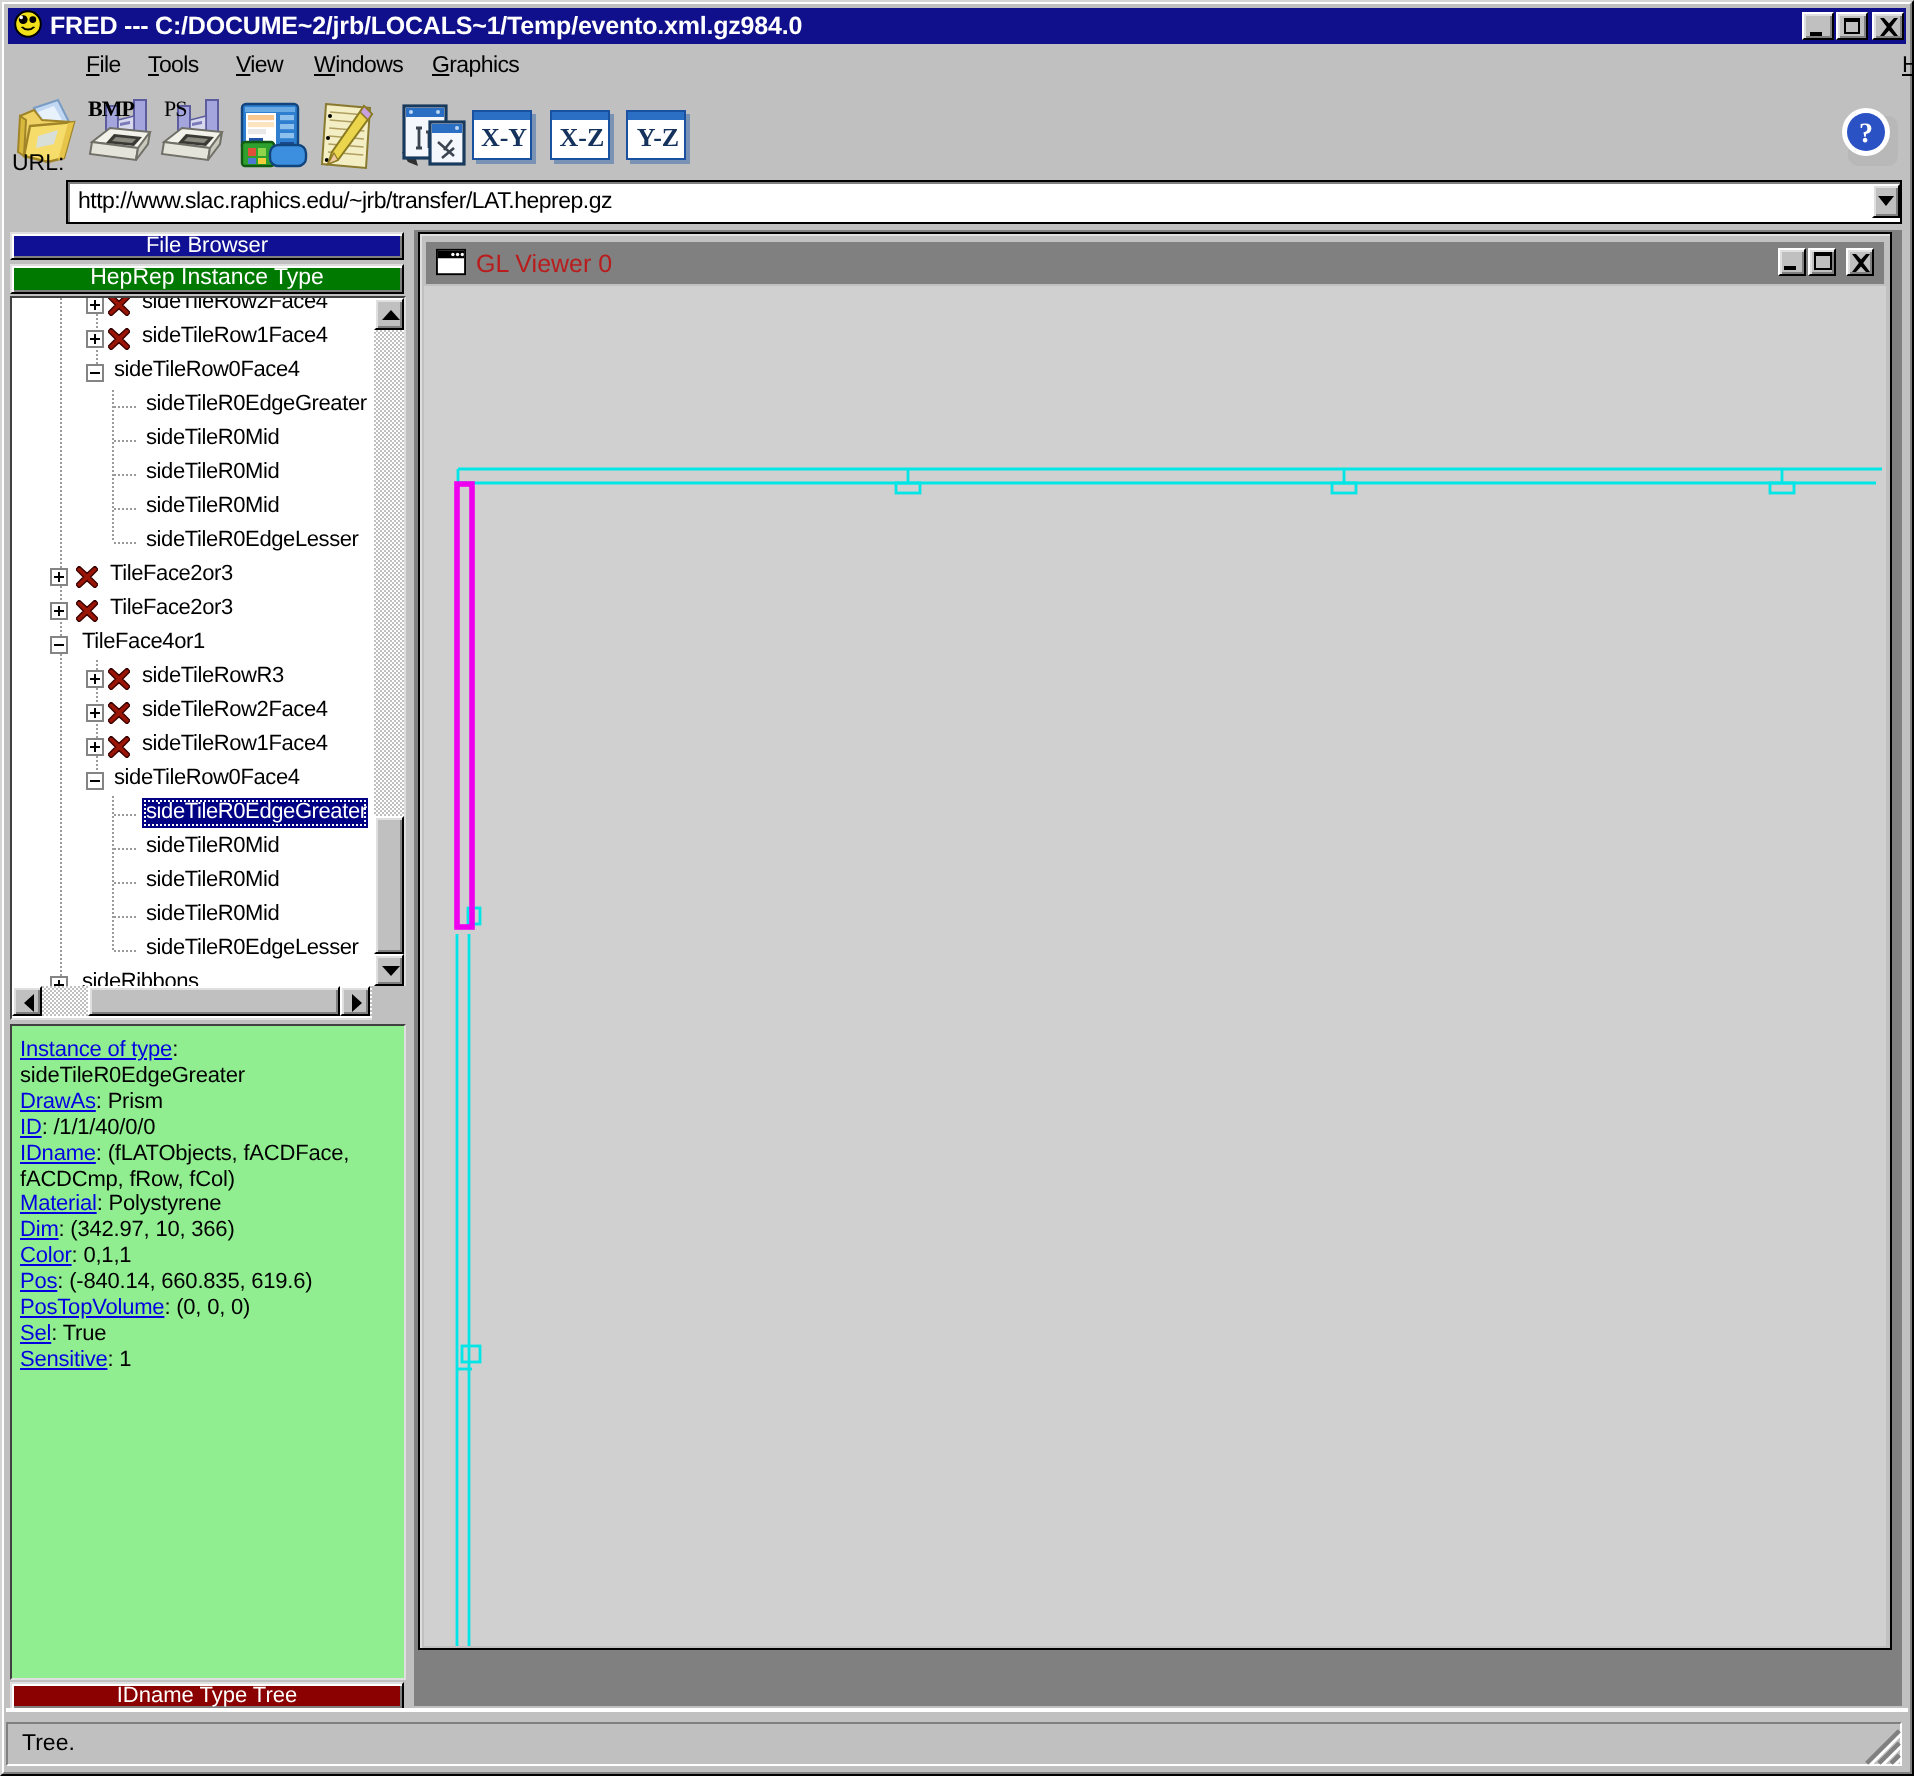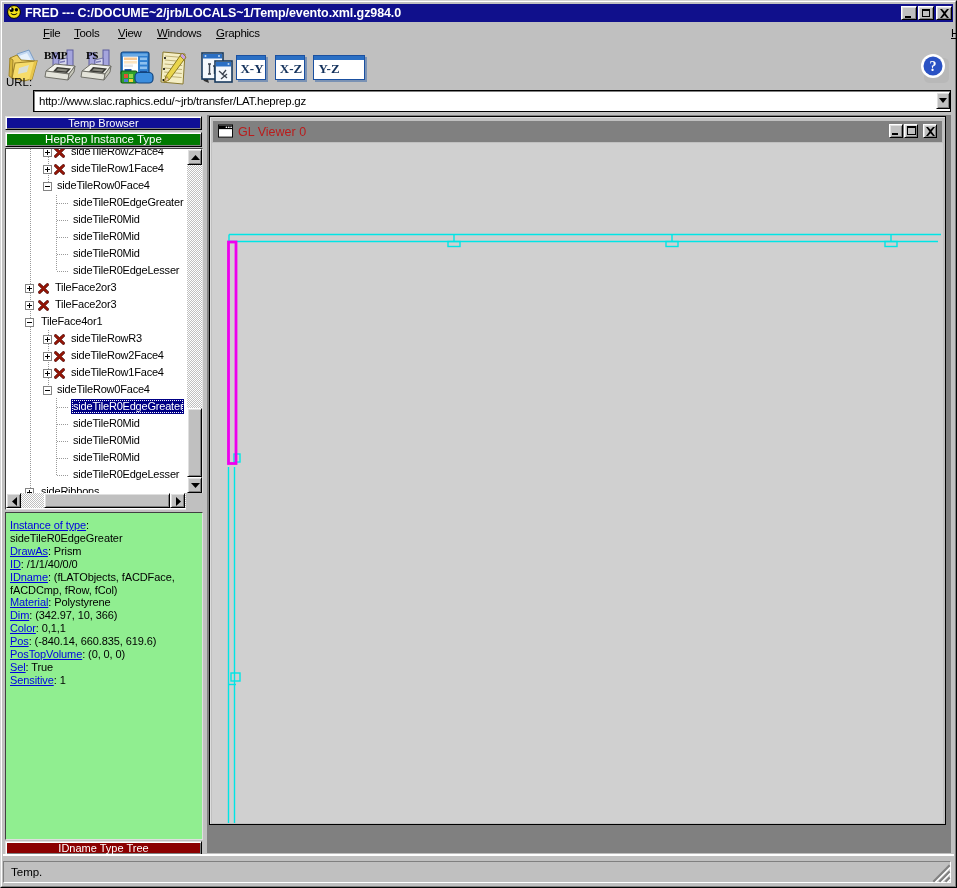--- a/index.html
+++ b/index.html
@@ -82,21 +82,21 @@
 <rect x="10" y="4" width="6" height="18" fill="#a5a5dd" stroke="#5c5c9e" stroke-width="1"></rect>
 <rect x="24" y="1" width="6" height="19" fill="#a5a5dd" stroke="#5c5c9e" stroke-width="1"></rect>
 <path d="M16 11 L24 9 L24 16 L16 17 Z" fill="#d8d8ee" stroke="#5c5c9e" stroke-width="0.8"></path>
 <path d="M17 12.5 L22 11.5 L22 13 L17 14 Z" fill="#7a7ab8"></path>
 <path d="M3 22 L12 15 L32 17 L26 25 Z" fill="#f2f2ea" stroke="#707068" stroke-width="1"></path>
 <path d="M3 22 L26 25 L25 31 L2 28 Z" fill="#e4e4da" stroke="#707068" stroke-width="1"></path>
 <path d="M26 25 L32 17 L31 23 L25 31 Z" fill="#c9c9bd" stroke="#707068" stroke-width="1"></path>
 <path d="M14 18 L28 19.5 L24 24 L10 22.5 Z" fill="#3a3a34"></path>
 <path d="M15 19.5 L25 20.5 L23 22.5 L13 21.5 Z" fill="#8a8a80"></path>
 </svg>
-<div class="abs" style="left:82px;top:49px;width:20px;height:10px;font-size:11px;font-weight:bold;font-family:'Liberation Serif',serif;letter-spacing:-0.5px;color:#000;text-align:center;">PS</div>
+<div class="abs" style="left:82px;top:49px;width:20px;height:10px;font-size:11px;font-weight:normal;font-family:'Liberation Serif',serif;letter-spacing:-0.5px;color:#000;">PS</div>
 
 <svg class="abs" style="left:120px;top:50px;" width="34" height="34" viewBox="0 0 34 34">
 <rect x="1" y="2" width="28" height="23" rx="2" fill="#2f7fd0" stroke="#12457e" stroke-width="1.2"></rect>
 <rect x="2.5" y="3.5" width="25" height="2.5" fill="#6aaae4"></rect>
 <rect x="3" y="6.5" width="15" height="16" fill="#fff"></rect>
 <rect x="4" y="7.5" width="13" height="2.6" fill="#f8c890"></rect>
 <rect x="4" y="11" width="13" height="2.6" fill="#fce4c0"></rect>
 <rect x="4" y="14.5" width="9" height="2.6" fill="#e8e8e8"></rect>
 <rect x="4.5" y="19" width="7" height="2.2" fill="#2255aa"></rect>
 <rect x="20" y="7.5" width="7" height="2.6" fill="#8ec0ee"></rect>
@@ -136,21 +136,21 @@
 </svg>
 
 <div class="abs" style="left:236px;top:55px;width:30px;height:25px;background:#fff;border:1.5px solid #1a50a0;box-shadow:2px 2px 0 #7a92b4;">
  <div class="abs" style="left:0;top:0;right:0;height:4px;background:#2a6fc4;"></div>
  <div class="abs" style="left:2px;top:5px;width:26px;text-align:center;font-family:'Liberation Serif',serif;font-weight:bold;font-size:13px;color:#14325c;">X-Y</div>
 </div>
 <div class="abs" style="left:275px;top:55px;width:30px;height:25px;background:#fff;border:1.5px solid #1a50a0;box-shadow:2px 2px 0 #7a92b4;">
  <div class="abs" style="left:0;top:0;right:0;height:4px;background:#2a6fc4;"></div>
  <div class="abs" style="left:2px;top:5px;width:26px;text-align:center;font-family:'Liberation Serif',serif;font-weight:bold;font-size:13px;color:#14325c;">X-Z</div>
 </div>
-<div class="abs" style="left:313px;top:55px;width:52px;height:25px;background:#fff;border:1.5px solid #1a50a0;box-shadow:2px 2px 0 #7a92b4;text-decoration:underline;">
+<div class="abs" style="left:313px;top:55px;width:30px;height:25px;background:#fff;border:1.5px solid #1a50a0;box-shadow:2px 2px 0 #7a92b4;text-decoration:underline;">
  <div class="abs" style="left:0;top:0;right:0;height:4px;background:#2a6fc4;"></div>
  <div class="abs" style="left:2px;top:5px;width:26px;text-align:center;font-family:'Liberation Serif',serif;font-weight:bold;font-size:13px;color:#14325c;">Y-Z</div>
 </div>
 
 <svg class="abs" style="left:918px;top:52px;" width="32" height="32" viewBox="0 0 32 32">
 <rect x="6" y="6" width="25" height="25" rx="5" fill="#b8b8b8"></rect>
 <circle cx="15" cy="14" r="12" fill="#fff"></circle>
 <circle cx="15" cy="14" r="9.5" fill="#2a52c4"></circle>
 <text x="15" y="19" text-anchor="middle" font-family="Liberation Serif,serif" font-size="14" font-weight="bold" fill="#fff">?</text>
 </svg>
@@ -159,21 +159,21 @@
 <div class="abs" style="left:6px;top:76px;font-size:11.5px;color:#000;">URL:</div>
 <div class="abs" style="left:33px;top:90px;width:918px;height:22px;background:#fff;border:1px solid #000;box-shadow:inset 1px 1px 0 #808080;"></div>
 <div class="abs" style="left:39px;top:95px;font-size:11.5px;letter-spacing:-0.25px;color:#000;white-space:nowrap;">http://www.slac.raphics.edu/~jrb/transfer/LAT.heprep.gz</div>
 <div class="abs btn" style="left:936px;top:92px;width:14px;height:17px;">
 <svg class="abs" style="left:2px;top:5px;" width="8" height="5" viewBox="0 0 8 5">
       <path d="M0 0 L8 0 L4 5 Z" fill="#000"></path>
     </svg>
 </div>
 
 <div class="abs raised" style="left:5px;top:116px;width:197px;height:14px;background:#101095;"></div>
-<div class="abs" style="left:5px;top:117px;width:197px;text-align:center;color:#fff;font-size:11px;">Temp Browser</div>
+<div class="abs" style="left:5px;top:117px;width:197px;text-align:center;color:#fff;font-size:11px;">File Browser</div>
 <div class="abs raised" style="left:5px;top:132px;width:197px;height:15px;background:#007900;"></div>
 <div class="abs" style="left:5px;top:133px;width:197px;text-align:center;color:#fff;font-size:11.5px;">HepRep Instance Type</div>
 
 <div class="abs" style="left:5px;top:148px;width:198px;height:362px;background:#fff;border:1px solid;border-color:#404040 #dfdfdf #dfdfdf #404040;"></div>
 <div id="tree" class="abs" style="left:6px;top:149px;width:180px;height:345px;overflow:hidden;font-size:11px;letter-spacing:-0.2px;color:#000;">
     <div class="abs vdot" style="left:23.5px;top:0px;height:344px;"></div>
     <div class="abs vdot" style="left:41.5px;top:0px;height:41px;"></div>
     <div class="abs vdot" style="left:41.5px;top:181px;height:60px;"></div>
     <div class="abs vdot" style="left:49.5px;top:46px;height:76px;"></div>
     <div class="abs vdot" style="left:49.5px;top:249px;height:77px;"></div>
@@ -342,21 +342,21 @@
 <rect x="19" y="530" width="9" height="8"></rect>
 <path d="M16.5 541.5 L24 541.5"></path>
 </g>
 
 <rect x="16.5" y="99" width="7.5" height="221.5" fill="none" stroke="#ee00ee" stroke-width="2.8"></rect>
 </svg>
 
 <div class="abs" style="left:3px;top:854px;right:3px;height:2px;background:#fff;"></div>
 <div class="abs" style="left:3px;top:856px;right:3px;height:29px;background:#c0c0c0;"></div>
 <div class="abs" style="left:3px;top:861px;width:948px;height:22px;border:1px solid;border-color:#808080 #fff #fff #808080;"></div>
-<div class="abs" style="left:11px;top:866px;font-size:11.5px;color:#000;">Temp.</div>
+<div class="abs" style="left:11px;top:866px;font-size:11.5px;color:#000;">Tree.</div>
 <svg class="abs" style="left:932px;top:864px;" width="19" height="19" viewBox="0 0 14 14">
 <g stroke="#808080" stroke-width="1.6">
       <path d="M13 1 L1 13"></path>
       <path d="M13 5.5 L5.5 13"></path>
       <path d="M13 10 L10 13"></path>
     </g>
 <g stroke="#fff" stroke-width="1">
       <path d="M14 2 L2 14"></path>
       <path d="M14 6.5 L6.5 14"></path>
       <path d="M14 11 L11 14"></path>

